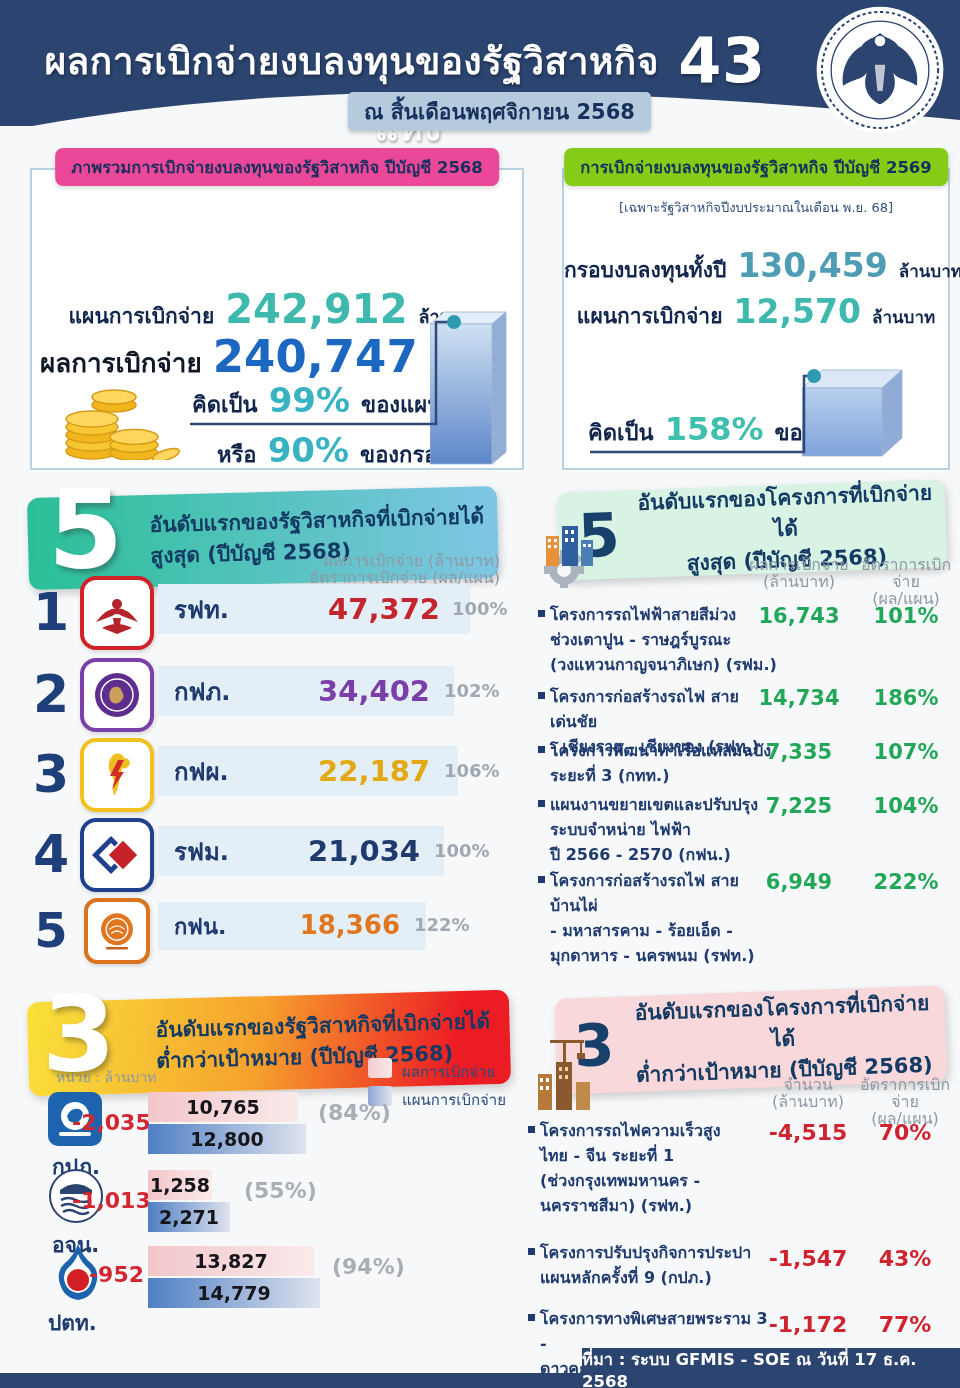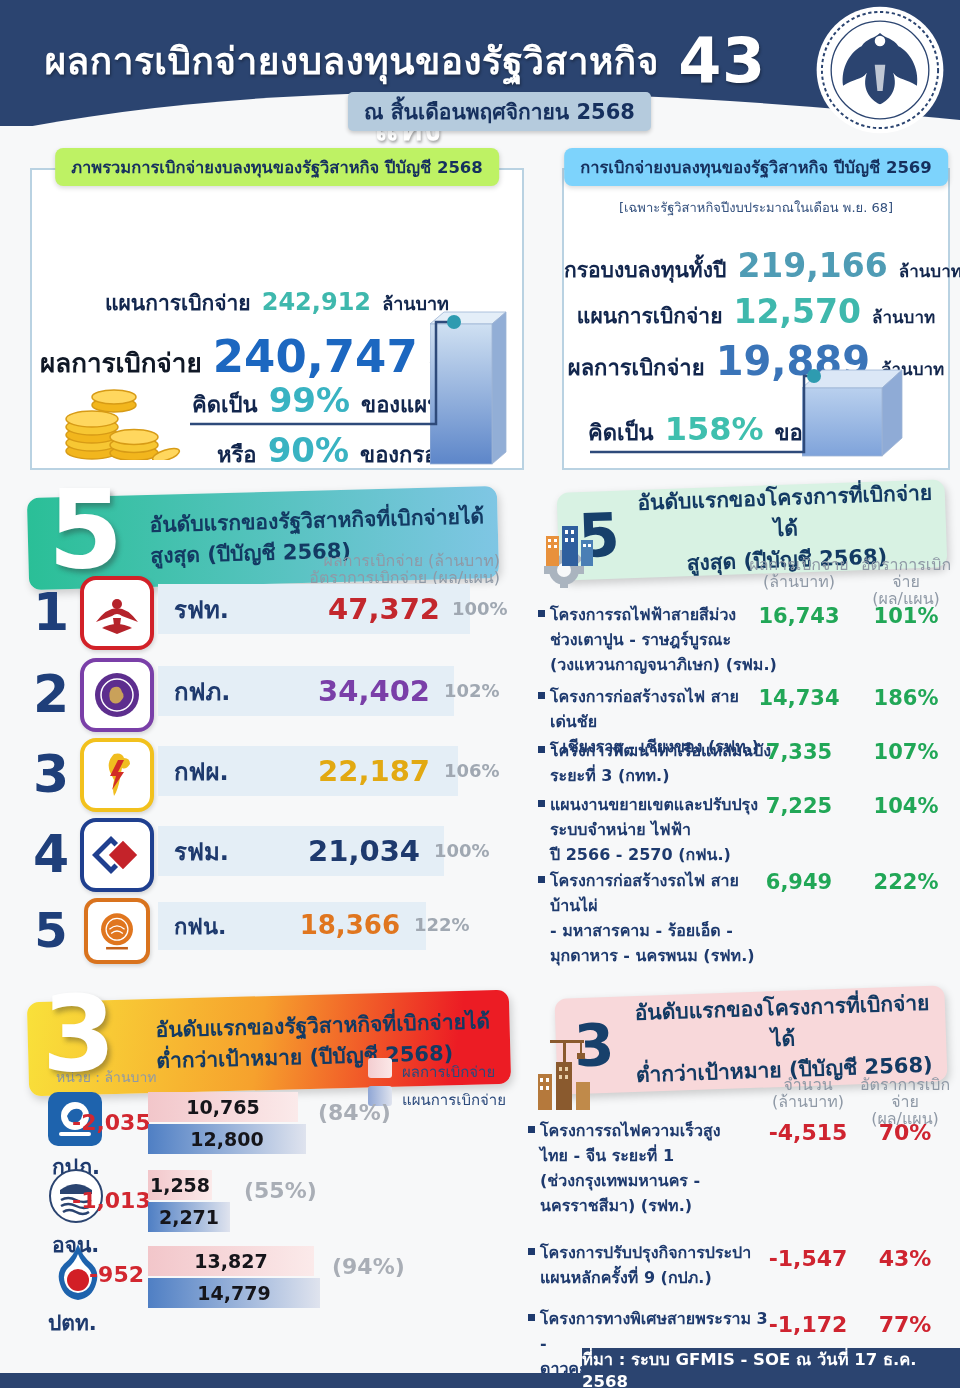--- a/index.html
+++ b/index.html
@@ -76,24 +76,24 @@
   <svg class="abs" style="left:812px;top:4px;width:136px;height:132px;z-index:4" viewBox="0 0 100 100">
     <circle cx="50" cy="50" r="48" fill="#ffffff"></circle>
     <circle cx="50" cy="50" r="44" fill="none" stroke="#2b4470" stroke-width="1.5" stroke-dasharray="2.5 2"></circle>
     <circle cx="50" cy="50" r="37" fill="none" stroke="#2b4470" stroke-width="1"></circle>
     <path d="M50,22 C46,26 40,26 36,32 C28,36 20,48 22,62 C30,56 36,58 40,52 C36,64 42,72 50,76 C58,72 64,64 60,52 C64,58 70,56 78,62 C80,48 72,36 64,32 C60,26 54,26 50,22 Z" fill="#2b4470"></path>
     <circle cx="50" cy="28" r="4" fill="#ffffff"></circle>
     <path d="M46,46 L54,46 L52,66 L48,66 Z" fill="#ffffff" opacity="0.7"></path>
   </svg>
 
   <div class="card" style="left:30px;top:168px;width:490px;height:298px">
-    <div class="pill" style="background:#bef264">ภาพรวมการเบิกจ่ายงบลงทุนของรัฐวิสาหกิจ ปีบัญชี 2568</div>
+    <div class="pill" style="background:#ec4899">ภาพรวมการเบิกจ่ายงบลงทุนของรัฐวิสาหกิจ ปีบัญชี 2568</div>
     <div class="mrow" style="top:116px">
       <span class="mlabel">แผนการเบิกจ่าย</span>
-      <span class="mnum" style="font-size: 24px; color: rgb(63, 184, 173);">242,912</span>
+      <span class="mnum" style="font-size: 40px; color: rgb(63, 184, 173);">242,912</span>
       <span class="munit">ล้านบาท</span>
     </div>
     <div class="mrow" style="top:160px;text-align:left;padding-left:8px">
       <span class="mlabel" style="font-size:26px;color:#101826">ผลการเบิกจ่าย</span>
       <span class="mnum" style="font-size: 45px; color: rgb(28, 103, 192);">240,747</span>
       <span class="munit" style="font-size:20px">ล้านบาท</span>
     </div>
     <svg class="abs" style="left:30px;top:205px;width:125px;height:85px" viewBox="0 0 125 85">
       <g stroke="#d79b16" stroke-width="1.5">
         <ellipse cx="30" cy="76" rx="26" ry="8" fill="#f2b61d"></ellipse>
@@ -130,35 +130,30 @@
       <polygon points="62,14 76,2 76,142 62,154" fill="#92aed6" stroke="#9db4d4" stroke-width="0.8"></polygon>
       <rect x="0" y="14" width="62" height="140" fill="url(#colg)" stroke="#9db4d4" stroke-width="0.8"></rect>
     </svg>
     <svg class="abs" style="left:0;top:0;width:490px;height:298px;pointer-events:none" viewBox="0 0 490 298">
       <polyline points="158,254 404,254 404,152 416,152" fill="none" stroke="#2e4a7a" stroke-width="2.5"></polyline>
       <circle cx="422" cy="152" r="7" fill="#2e9bb0"></circle>
     </svg>
   </div>
 
   <div class="card" style="left:562px;top:168px;width:384px;height:298px">
-    <div class="pill" style="background:#7dd3fc">การเบิกจ่ายงบลงทุนของรัฐวิสาหกิจ ปีบัญชี 2569</div>
+    <div class="pill" style="background:#84cc16">การเบิกจ่ายงบลงทุนของรัฐวิสาหกิจ ปีบัญชี 2569</div>
     <div class="note" style="top:28px">[เฉพาะรัฐวิสาหกิจปีงบประมาณในเดือน พ.ย. 68]</div>
     <div class="mrow" style="top:76px">
       <span class="mlabel">กรอบงบลงทุนทั้งปี</span>
-      <span class="mnum" style="font-size: 33px; color: rgb(79, 156, 181);">219,166</span>
+      <span class="mnum" style="font-size: 33px; color: rgb(79, 156, 181);">130,459</span>
       <span class="munit" style="font-size:17px">ล้านบาท</span>
     </div>
     <div class="mrow" style="top:122px">
       <span class="mlabel">แผนการเบิกจ่าย</span>
       <span class="mnum" style="font-size: 33px; color: rgb(63, 184, 173);">12,570</span>
-      <span class="munit" style="font-size:17px">ล้านบาท</span>
-    </div>
-    <div class="mrow" style="top:168px">
-      <span class="mlabel" style="font-size:22px">ผลการเบิกจ่าย</span>
-      <span class="mnum" style="font-size: 40px; color: rgb(58, 116, 184);">19,889</span>
       <span class="munit" style="font-size:17px">ล้านบาท</span>
     </div>
     <div class="abs" style="left:24px;top:240px;white-space:nowrap">
       <span class="mlabel" style="font-size:22px">คิดเป็น</span>
       <span class="mnum" style="font-size: 32px; color: rgb(63, 191, 174);">158%</span>
       <span class="mlabel" style="font-size:22px">ของแผน</span>
     </div>
     <svg class="abs" style="left:238px;top:196px;width:112px;height:94px" viewBox="0 0 112 94">
       <defs>
           <linearGradient id="cubg" x1="0" y1="0" x2="0" y2="1">

